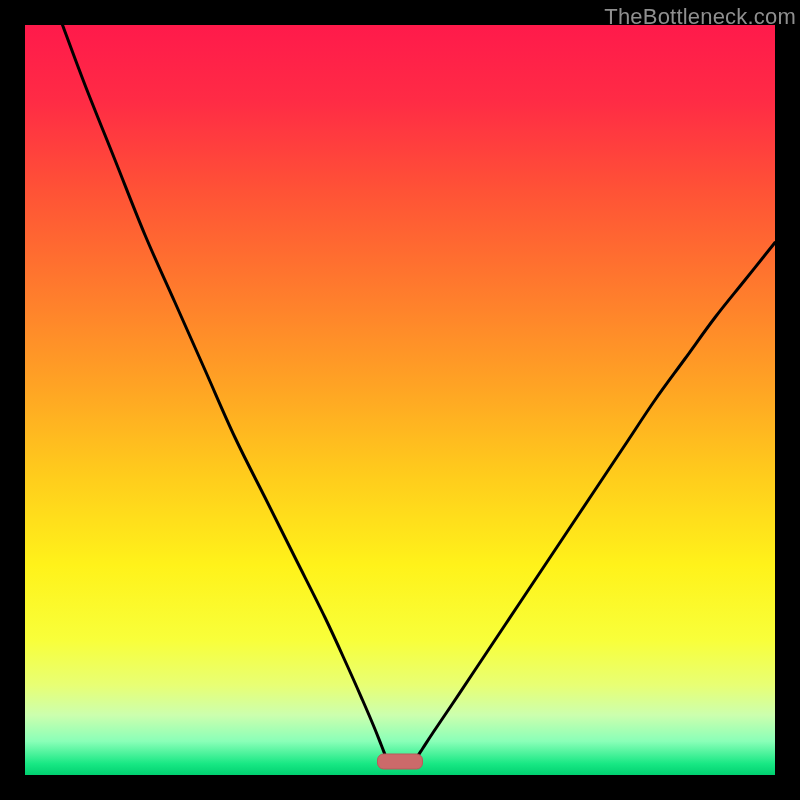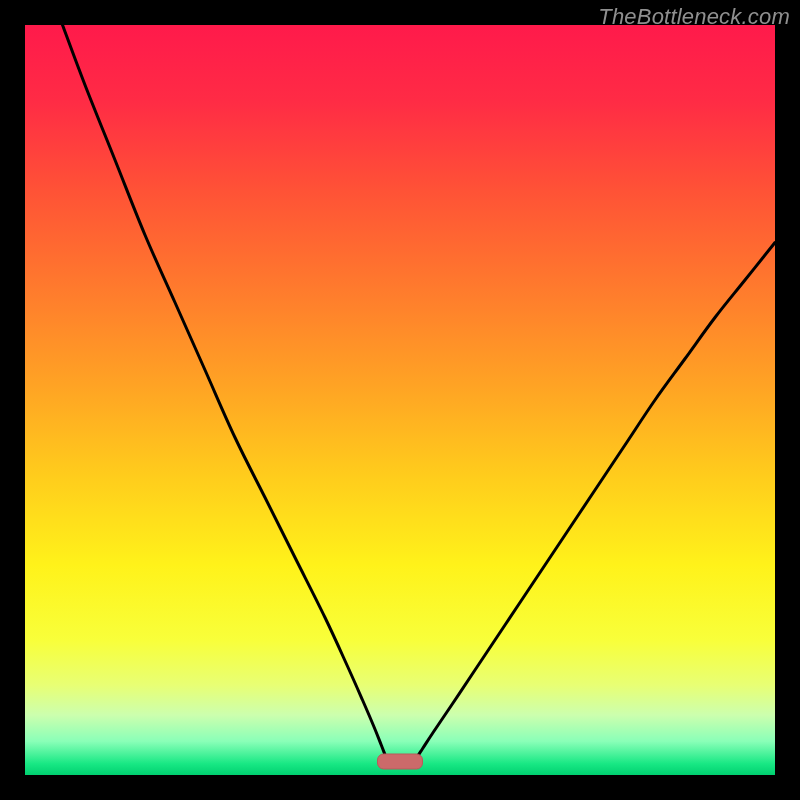--- a/index.html
+++ b/index.html
@@ -23,26 +23,25 @@
     position: absolute;
     top: 25px;
     left: 25px;
     width: 750px;
     height: 750px;
     overflow: hidden;
   }
   .watermark {
     position: absolute;
     top: 4px;
-    right: 10px;
+    right: 4px;
     color: #8f8f8f;
     font-size: 22px;
     letter-spacing: 0.2px;
     font-weight: 500;
-    font-style: italic;
   }
   svg {
     position: absolute;
     inset: 0;
   }
 </style>
 </head>
 <body>
 
 <div class="frame">

